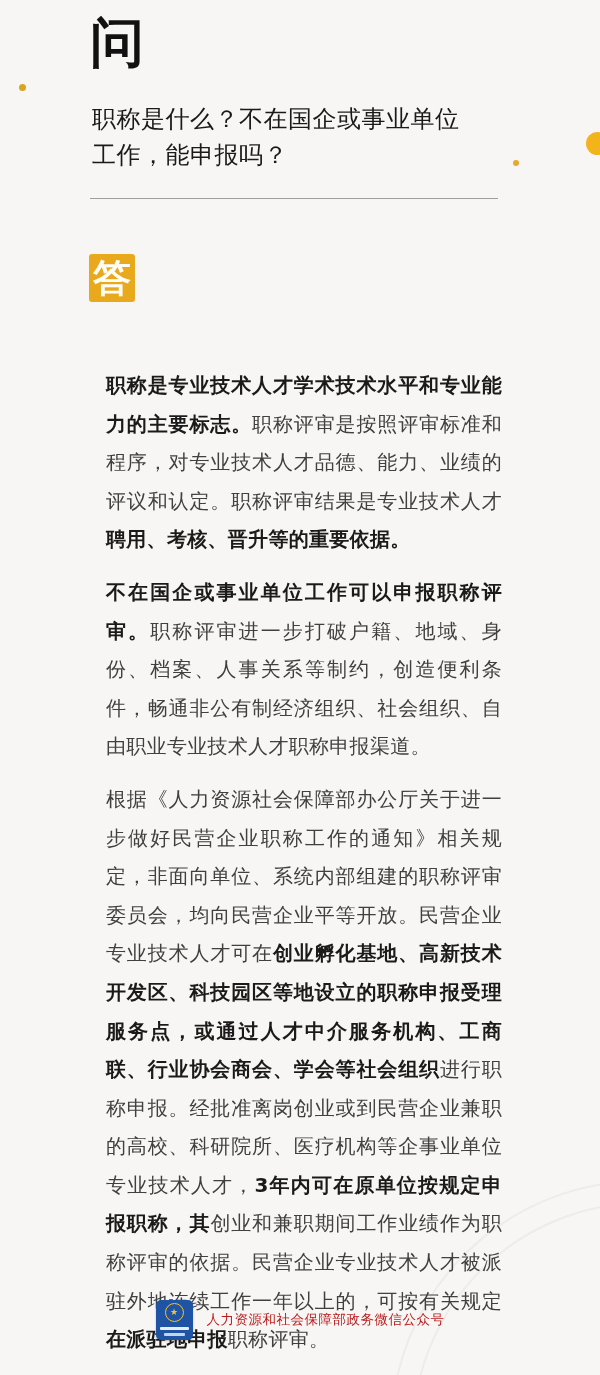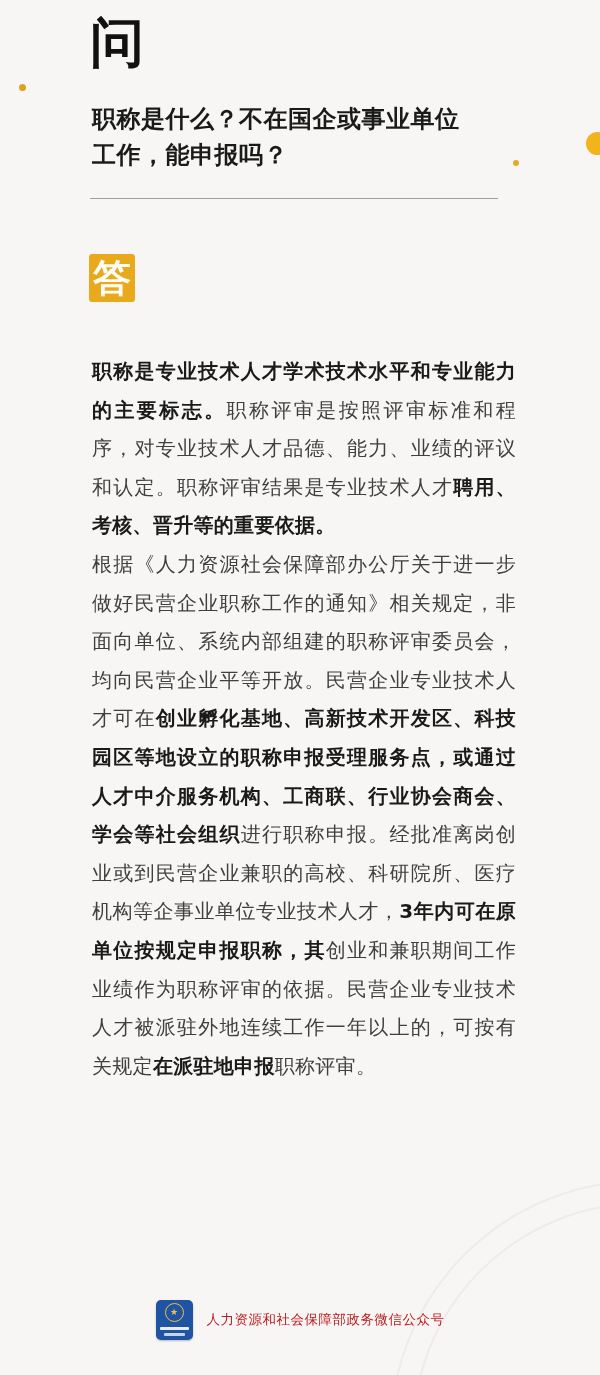--- a/index.html
+++ b/index.html
@@ -19,42 +19,42 @@
   .ring-outer{width:500px;height:500px;left:390px;top:1180px;}
   .ring-inner{width:460px;height:460px;left:412px;top:1202px;}
 
   
   .wen-logo{
     position:absolute;left:90px;top:14px;
     font-size:54px;line-height:58px;font-weight:900;color:#111;
   }
   .q-title{
     position:absolute;left:92px;top:101px;width:386px;
-    font-size:24px;line-height:36px;font-weight:bold;color:#1a1a1a;
+    font-size:24px;line-height:36px;font-weight:normal;color:#1a1a1a;
     letter-spacing:0.5px;
   }
   .divider{position:absolute;left:90px;top:198px;width:408px;height:1px;background:#9f9f9f;}
 
   
   .answer-stamp{
     position:absolute;left:89px;top:254px;width:46px;height:48px;
     background:#e9a91c;border-radius:3px;
     display:flex;align-items:center;justify-content:center;
   }
   .answer-stamp span{color:#fffdf6;font-size:38px;font-weight:700;line-height:48px;}
 
   
   .article{
     position:absolute;left:92px;top:352px;width:424px;
     font-size:20px;line-height:38.6px;
     text-align:justify;
     color:#404040;
     letter-spacing:0.3px;
   }
-  .article p{margin:0;padding:0;}
+  .article p{margin:14px;padding:0;}
   .article b{color:#1a1a1a;font-weight:bold;}
   .article .rg{font-weight:normal;color:#404040;}
 
   
   .footer{
     position:absolute;left:0;right:0;top:1295px;height:50px;
     display:flex;align-items:center;justify-content:center;gap:14px;
   }
   .gov-icon{
     width:37px;height:40px;background:#1f54a5;border-radius:5px;
@@ -85,20 +85,21 @@
 <div class="q-title">职称是什么？不在国企或事业单位工作，能申报吗？</div>
 
 <div class="divider"></div>
 
 <div class="answer-stamp">
   <span>答</span>
 </div>
 
 <div class="article">
   <p><b>职称是专业技术人才学术技术水平和专业能力的主要标志。</b><span class="rg">职称评审是按照评审标准和程序，对专业技术人才品德、能力、业绩的评议和认定。职称评审结果是专业技术人才</span><b>聘用、考核、晋升等的重要依据。</b></p>
+  <p><b>不在国企或事业单位工作可以申报职称评审。</b><span class="rg">职称评审进一步打破户籍、地域、身份、档案、人事关系等制约，创造便利条件，畅通非公有制经济组织、社会组织、自由职业专业技术人才职称申报渠道。</span></p>
   <p><span class="rg">根据《人力资源社会保障部办公厅关于进一步做好民营企业职称工作的通知》相关规定，非面向单位、系统内部组建的职称评审委员会，均向民营企业平等开放。民营企业专业技术人才可在</span><b>创业孵化基地、高新技术开发区、科技园区等地设立的职称申报受理服务点，或通过人才中介服务机构、工商联、行业协会商会、学会等社会组织</b><span class="rg">进行职称申报。经批准离岗创业或到民营企业兼职的高校、科研院所、医疗机构等企事业单位专业技术人才，</span><b>3年内可在原单位按规定申报职称，其</b><span class="rg">创业和兼职期间工作业绩作为职称评审的依据。民营企业专业技术人才被派驻外地连续工作一年以上的，可按有关规定</span><b>在派驻地申报</b><span class="rg">职称评审。</span></p>
 </div>
 
 <div class="footer">
   <div class="gov-icon">
     <div class="emblem">
       <span>★</span>
     </div>
     <div class="strip1"></div>
     <div class="strip2"></div>

